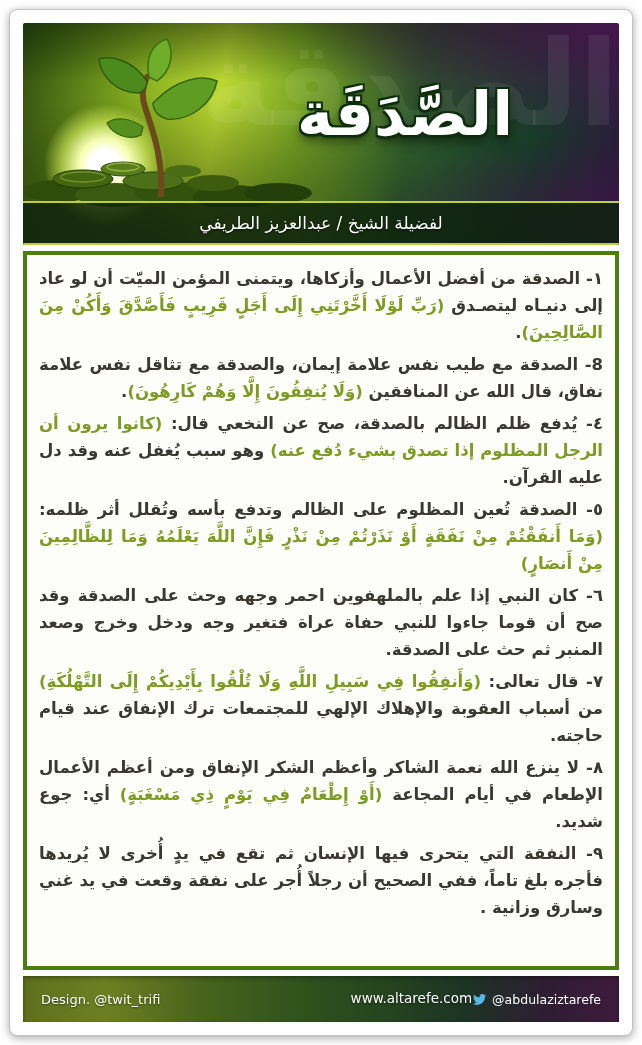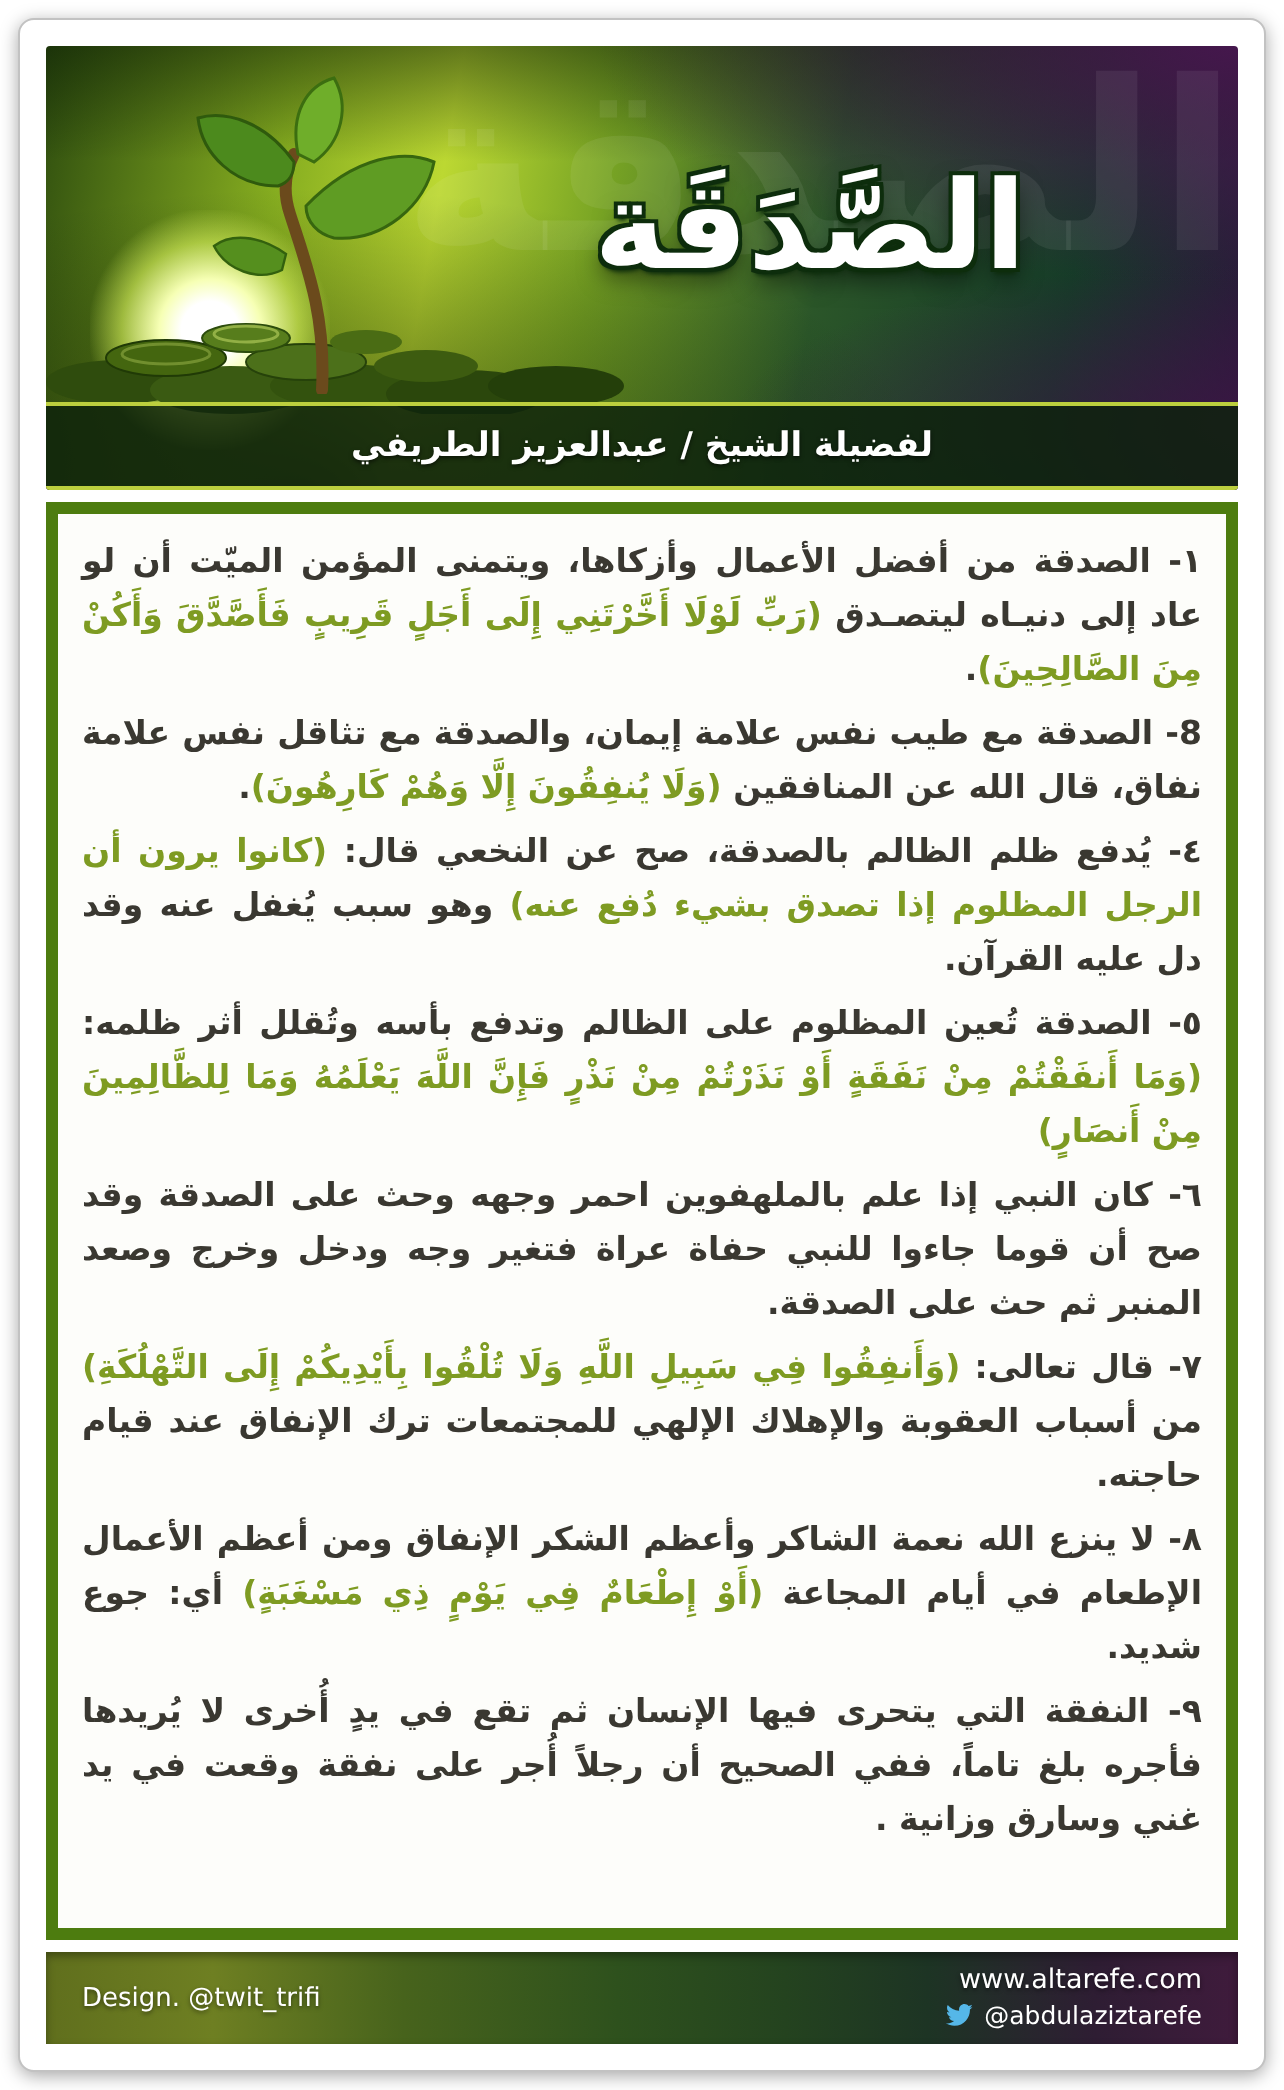--- a/index.html
+++ b/index.html
@@ -51,46 +51,46 @@
       2px 2px 0 #0d2d0c, -2px 2px 0 #0d2d0c, 2px -2px 0 #0d2d0c, -2px -2px 0 #0d2d0c,
       0 3px 2px #0d2d0c, 0 6px 12px rgba(0,0,0,.55);
     letter-spacing:0;
   }
   .subtitle-bar{
     position:absolute;left:0;right:0;bottom:0;height:44px;
     background:rgba(14,34,12,.82);
     border-top:2px solid var(--subtitle-line);
     border-bottom:2px solid var(--subtitle-line);
     display:flex;align-items:center;justify-content:center;
-    color:#ffffff;font-size:17px;font-weight:bold;direction:rtl;
+    color:#ffffff;font-size:17px;font-weight:normal;direction:rtl;
     text-shadow:0 1px 2px rgba(0,0,0,.6);
   }
   
   .body-section{
     flex:1 1 auto;margin-top:6px;
-    border:6px solid #4d7c0f;background:#fdfdfa;
+    border:4px solid #4d7c0f;background:#fdfdfa;
     padding:10px 12px 6px;
     direction:rtl;text-align:justify;
     font-size:16.5px;font-weight:bold;line-height:27px;
     color:var(--body-text);
     overflow:hidden;
   }
   .point{margin:0 0 5px;}
   .seg-dark{color:var(--body-text);}
   .seg-green{color:var(--quote-green);}
   
   .footer{
     flex:0 0 46px;margin-top:6px;
     background:linear-gradient(90deg,#606f1d 0%,#6e7f22 14%,#47631c 30%,#2e511d 48%,#24431f 62%,#1d3424 74%,#2e1d33 88%,#3f1b3c 100%);
     display:flex;align-items:center;justify-content:space-between;
     padding:0 18px;color:#ffffff;
     box-shadow:inset 0 2px 4px rgba(0,0,0,.35);
   }
   .credit{font-size:13px;text-shadow:0 1px 2px rgba(0,0,0,.5);}
-  .footer-right{display:flex;flex-direction:column;align-items:flex-end;line-height:1.3;}
+  .footer-right{display:flex;flex-direction:row;align-items:flex-end;line-height:1.3;}
   .site{font-size:13.5px;text-shadow:0 1px 2px rgba(0,0,0,.5);}
   .tw-row{display:flex;align-items:center;gap:5px;font-size:12.5px;text-align:right;}
   .bird{width:15px;height:12px;}
 </style>
 </head>
 <body>
 
 <div class="page">
   <div class="card">
 

